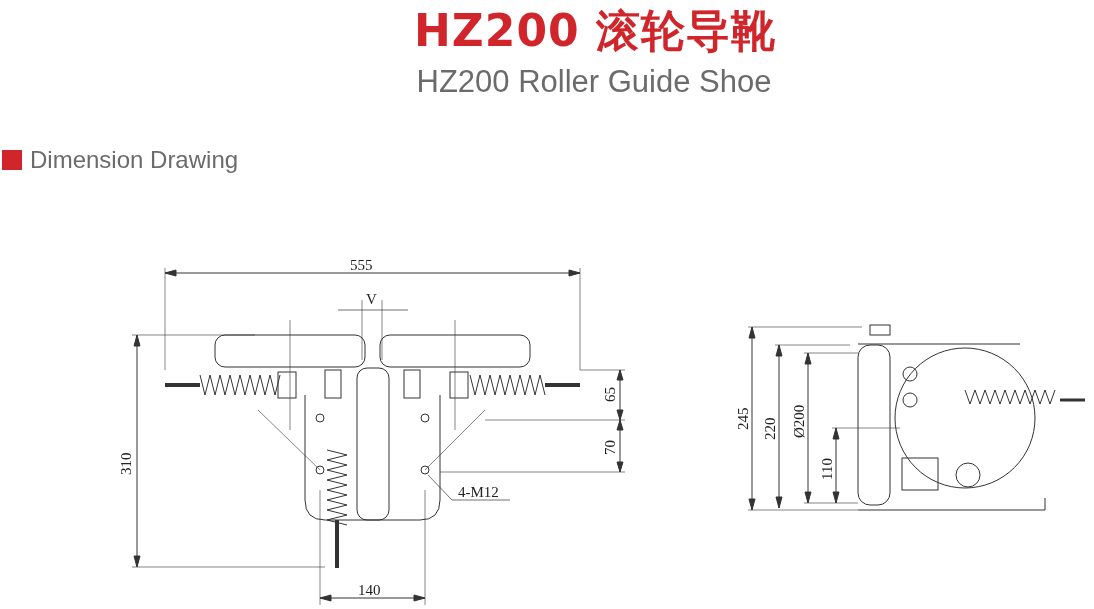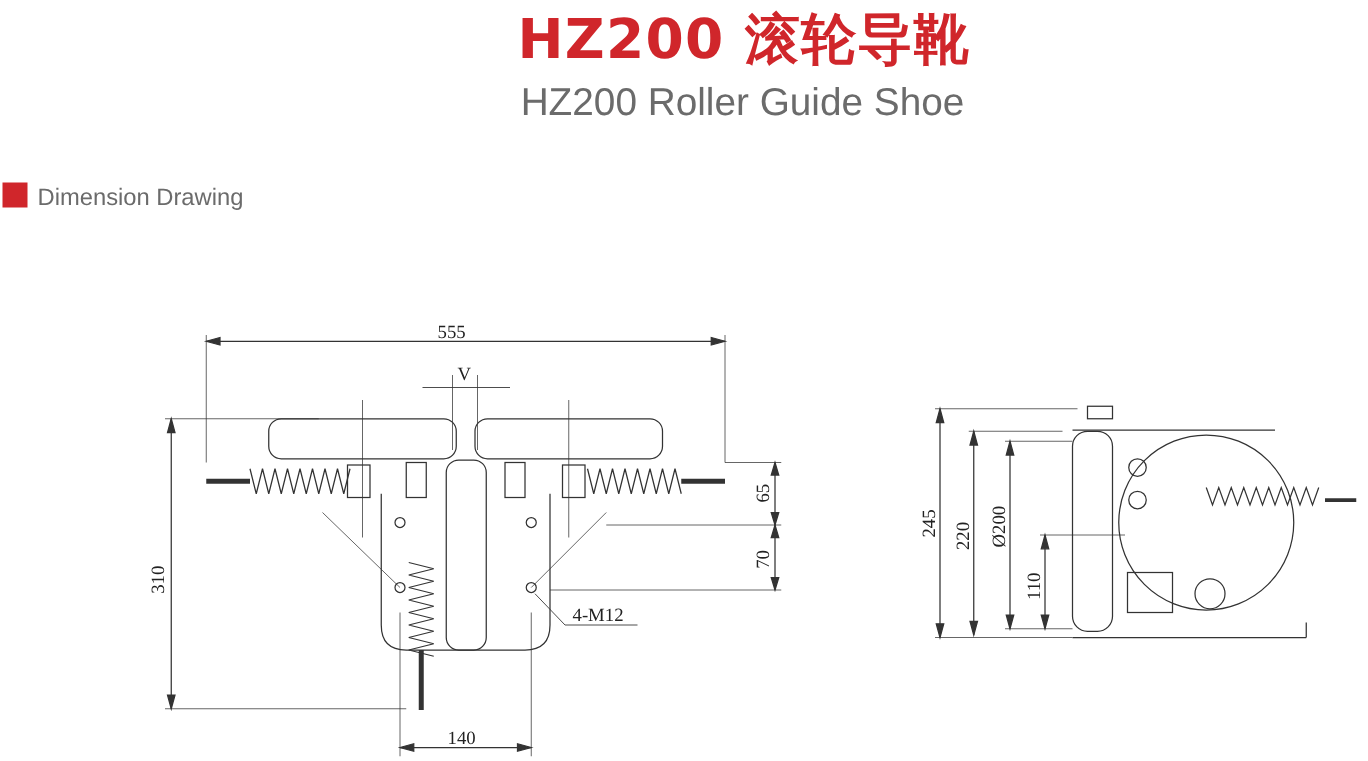--- a/index.html
+++ b/index.html
@@ -2,21 +2,21 @@
 <html><head>
 <meta charset="utf-8">
 <style>
   html,body{margin:0;padding:0;background:#fff;}
   body{width:1094px;height:609px;position:relative;overflow:hidden;font-family:"Liberation Sans",sans-serif;}
   .title-cn{position:absolute;left:0;width:1190px;top:2px;text-align:center;color:#d0262b;font-weight:bold;font-size:44px;letter-spacing:1px;font-family:"DejaVu Sans",sans-serif;}
   .title-en{position:absolute;left:0;width:1188px;top:64px;text-align:center;color:#6b6b6b;font-size:31px;font-family:"Liberation Sans",sans-serif;}
   .section{position:absolute;left:2px;top:146px;display:flex;align-items:flex-end;}
   .sq{width:20px;height:20px;background:#d0262b;margin-right:8px;margin-bottom:6px;}
   .sec-cn{font-size:26px;color:#222;font-family:"DejaVu Sans",sans-serif;margin-right:8px;}
-  .sec-en{font-size:19px;color:#6b6b6b;margin-bottom:2px;}
+  .sec-en{font-size:24px;color:#6b6b6b;margin-bottom:2px;}
   svg{position:absolute;left:0;top:0;}
   .dim{font-family:"Liberation Serif",serif;font-size:15px;fill:#222;}
 </style>
 </head>
 <body>
 
 <div class="title-cn">HZ200 滚轮导靴</div>
 <div class="title-en">HZ200 Roller Guide Shoe</div>
 
 <div class="section">

